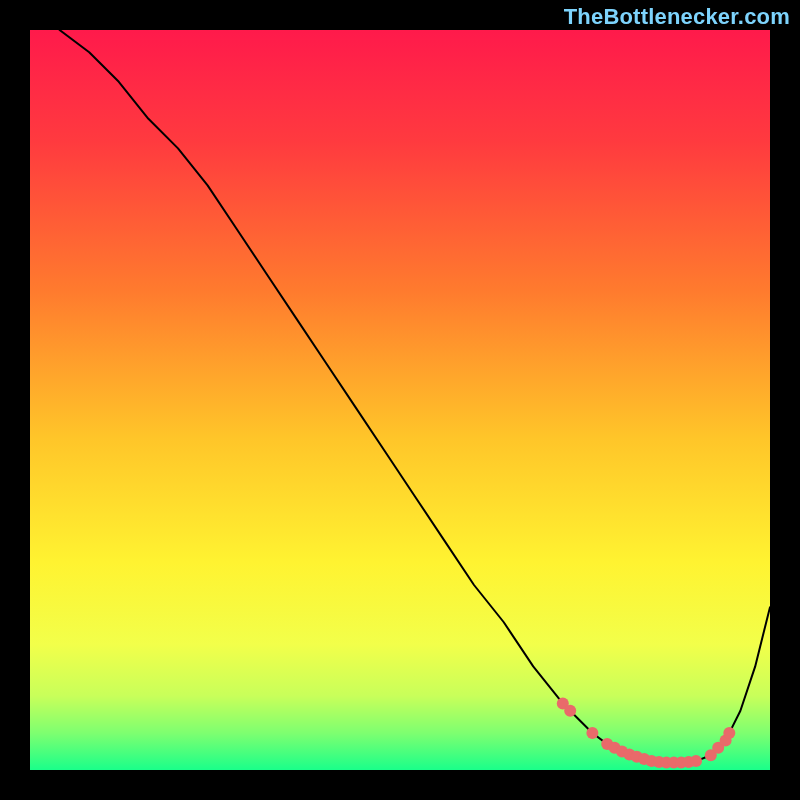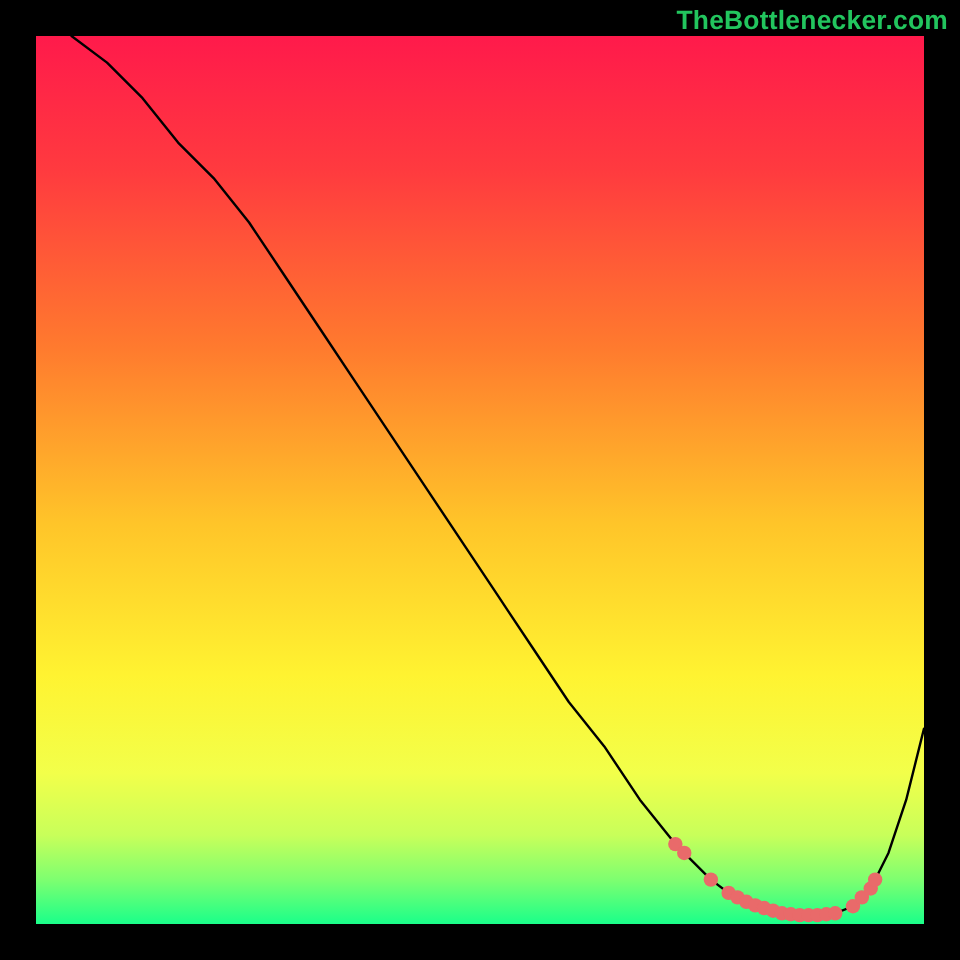--- a/index.html
+++ b/index.html
@@ -14,21 +14,21 @@
   .frame {
     position: relative;
     width: 800px;
     height: 800px;
     background: #000;
   }
   .watermark {
     position: absolute;
     top: 4px;
     right: 10px;
-    color: #22c55e;
+    color: #7dd3fc;
     font-size: 22px;
     font-weight: 600;
     letter-spacing: 0.2px;
     z-index: 10;
   }
   .plot-area {
     position: absolute;
     left: 30px;
     top: 30px;
     width: 740px;

